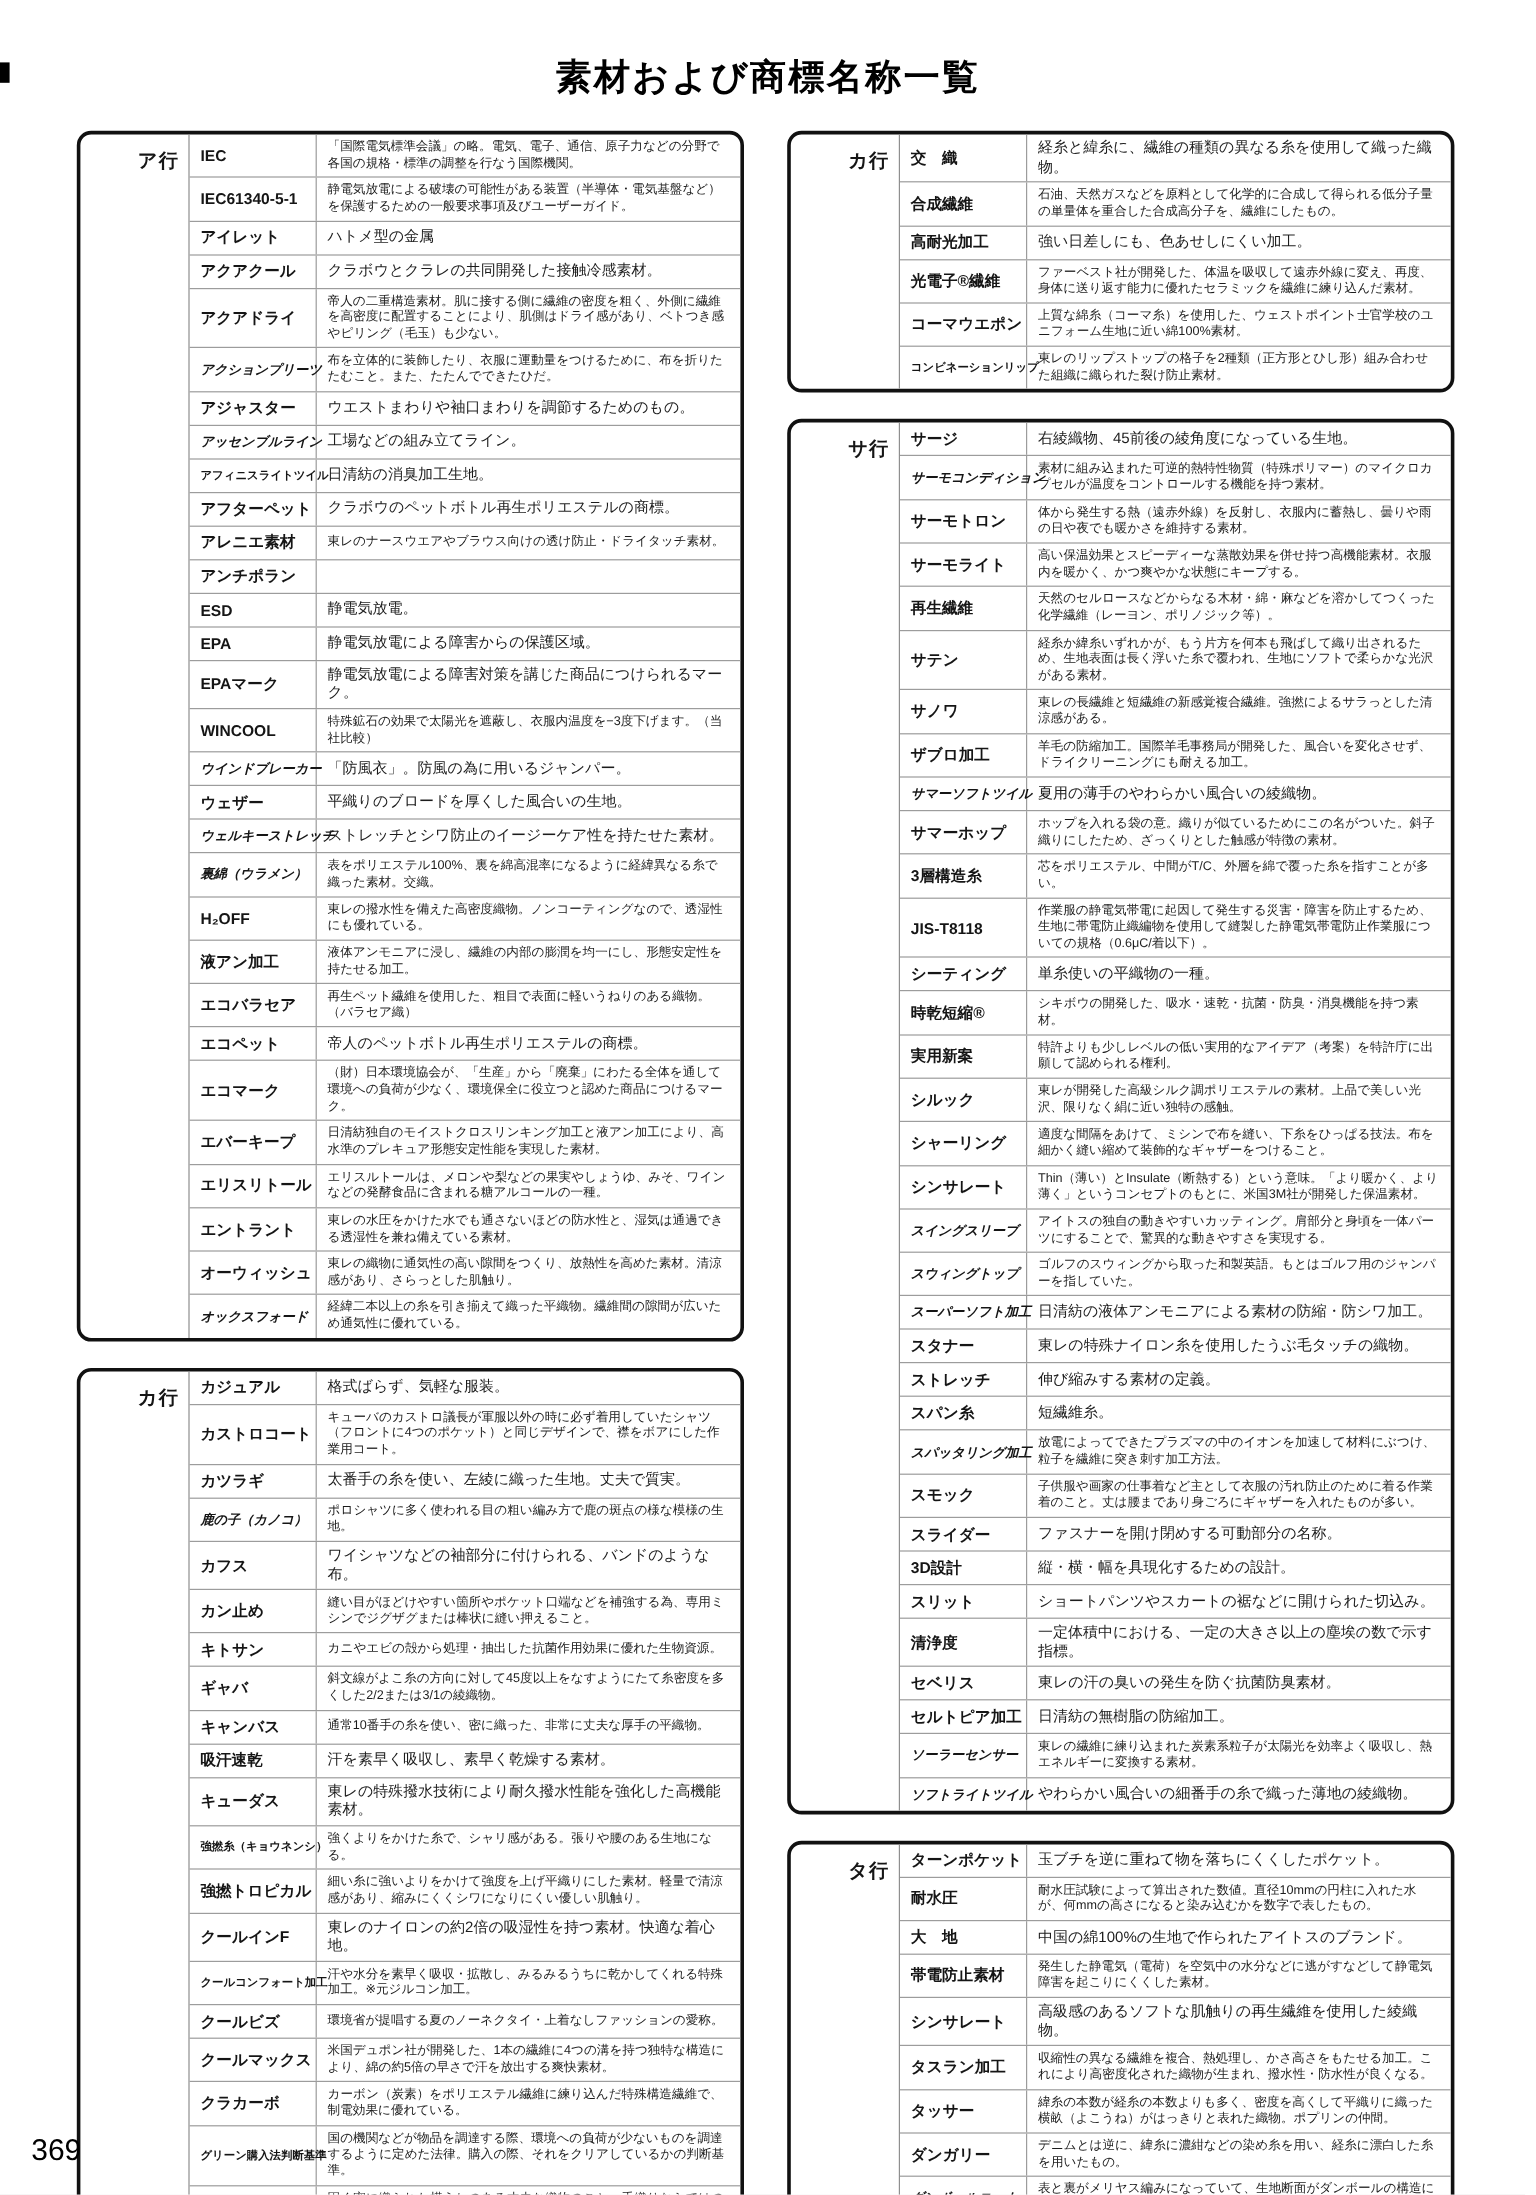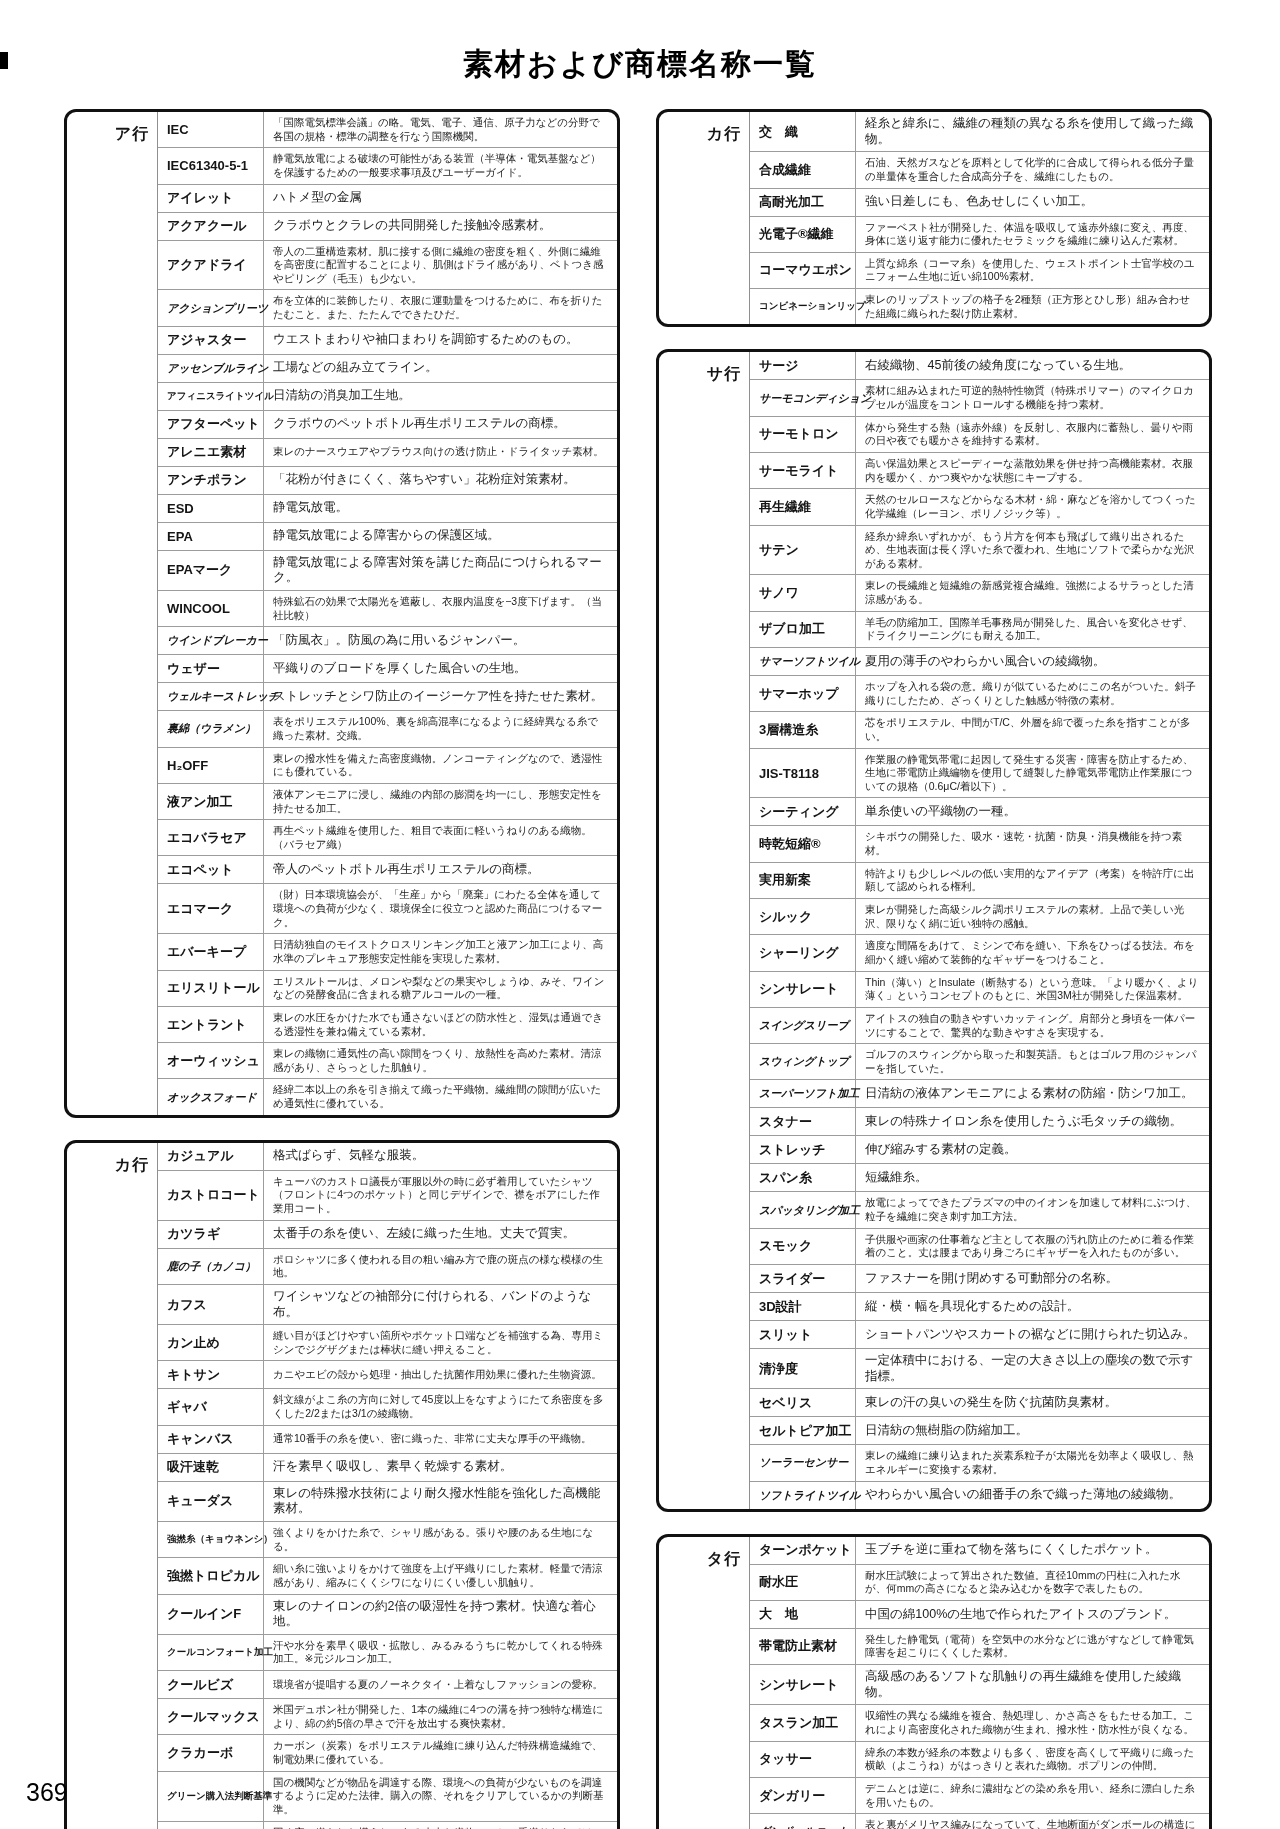--- a/index.html
+++ b/index.html
@@ -156,21 +156,20 @@
             <div class="grow">
               <div class="term">アフターペット</div>
               <div class="desc">クラボウのペットボトル再生ポリエステルの商標。</div>
             </div>
             <div class="grow">
               <div class="term">アレニエ素材</div>
               <div class="desc small">東レのナースウエアやブラウス向けの透け防止・ドライタッチ素材。</div>
             </div>
             <div class="grow">
               <div class="term">アンチポラン</div>
-              <div class="desc">「花粉が付きにくく、落ちやすい」花粉症対策素材。</div>
             </div>
             <div class="grow">
               <div class="term">ESD</div>
               <div class="desc">静電気放電。</div>
             </div>
             <div class="grow">
               <div class="term">EPA</div>
               <div class="desc">静電気放電による障害からの保護区域。</div>
             </div>
             <div class="grow">

